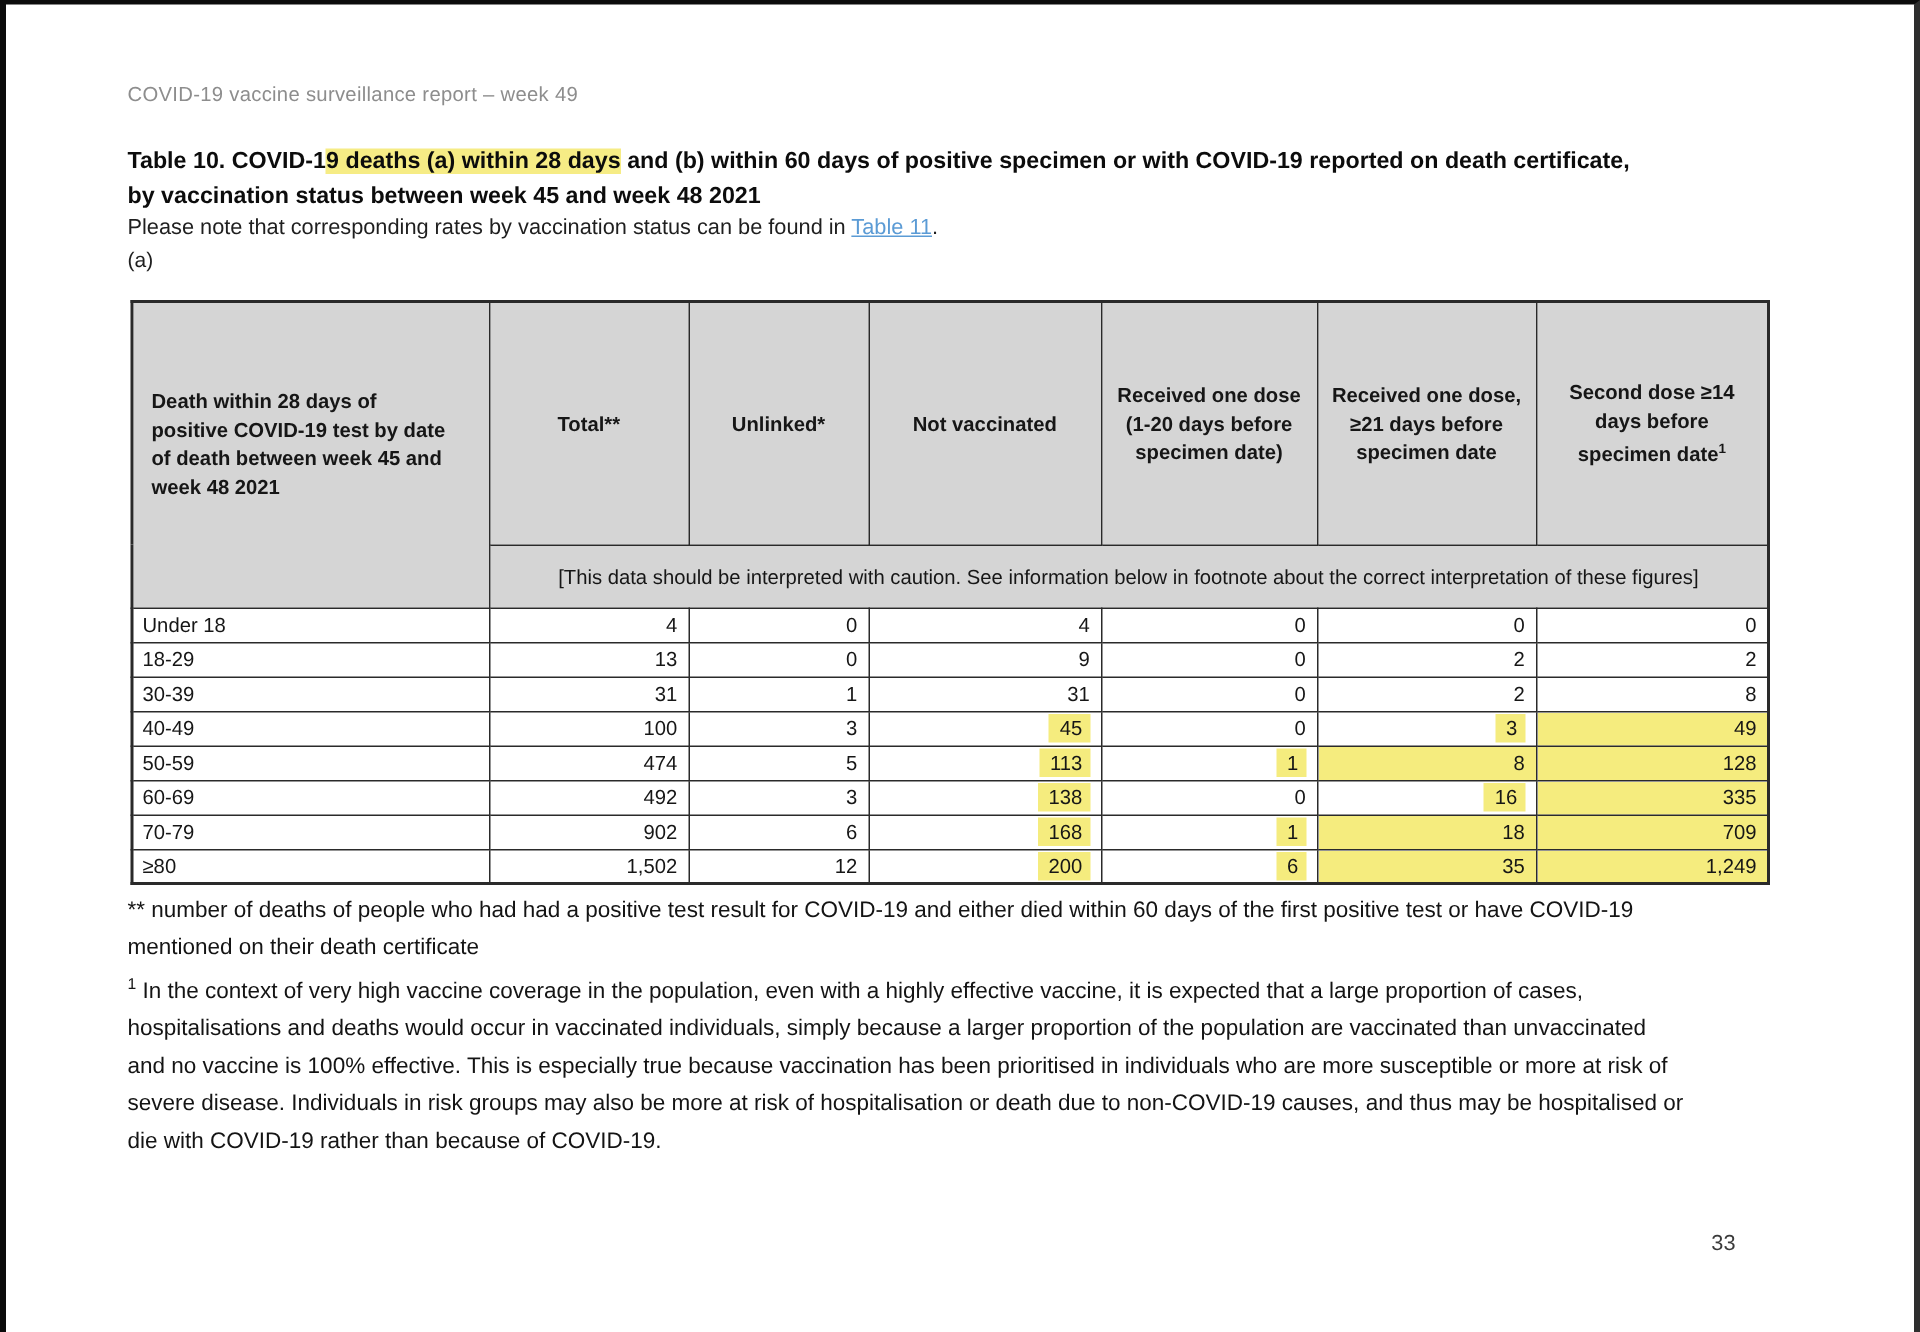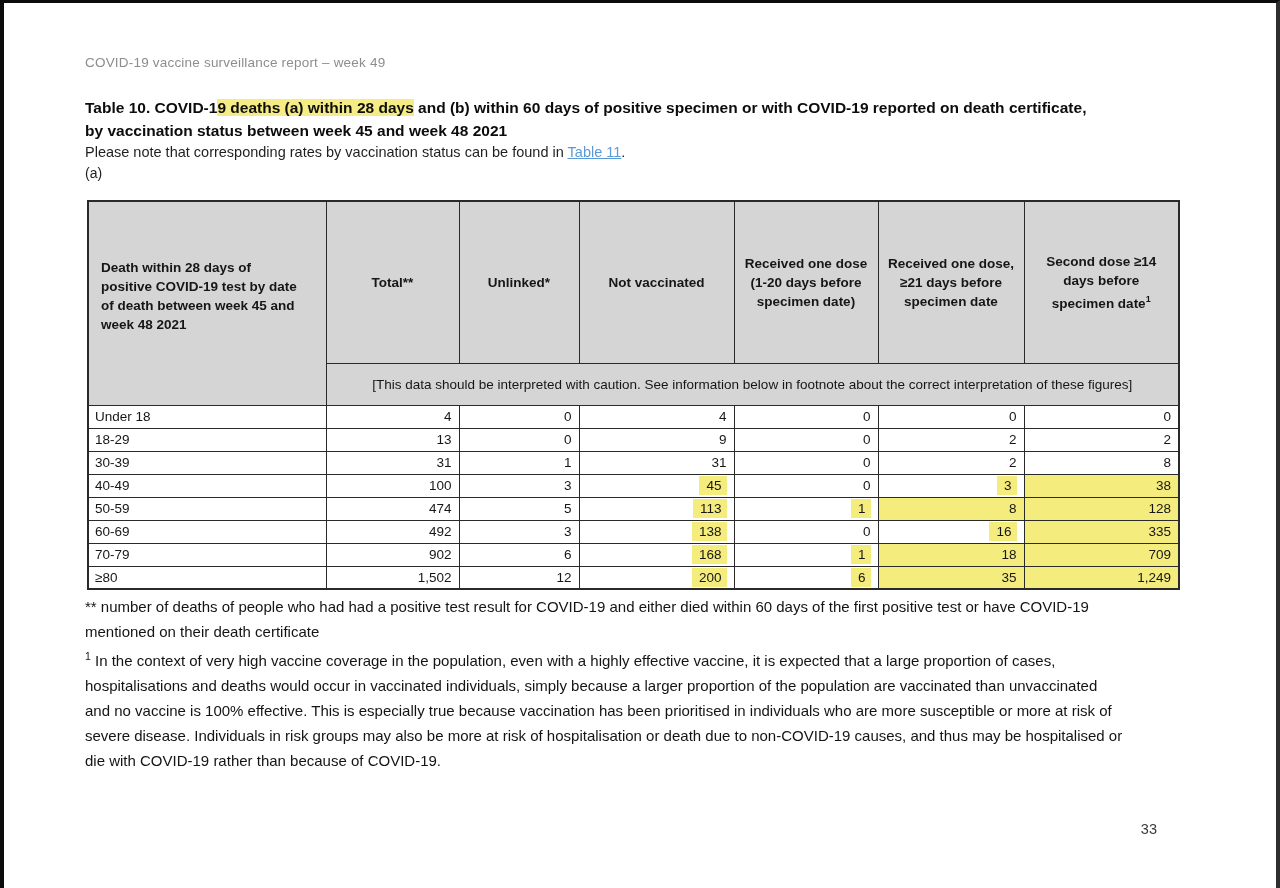--- a/index.html
+++ b/index.html
@@ -151,21 +151,21 @@
           <td class="val">2</td>
           <td class="val">8</td>
         </tr>
         <tr>
           <td class="rowlabel">40-49</td>
           <td class="val">100</td>
           <td class="val">3</td>
           <td class="val"><span class="hl-num">45</span></td>
           <td class="val">0</td>
           <td class="val"><span class="hl-num">3</span></td>
-          <td class="val hl-full">38</td>
+          <td class="val hl-full">49</td>
         </tr>
         <tr>
           <td class="rowlabel">50-59</td>
           <td class="val">474</td>
           <td class="val">5</td>
           <td class="val"><span class="hl-num">113</span></td>
           <td class="val"><span class="hl-num">1</span></td>
           <td class="val hl-full">8</td>
           <td class="val hl-full">128</td>
         </tr>

